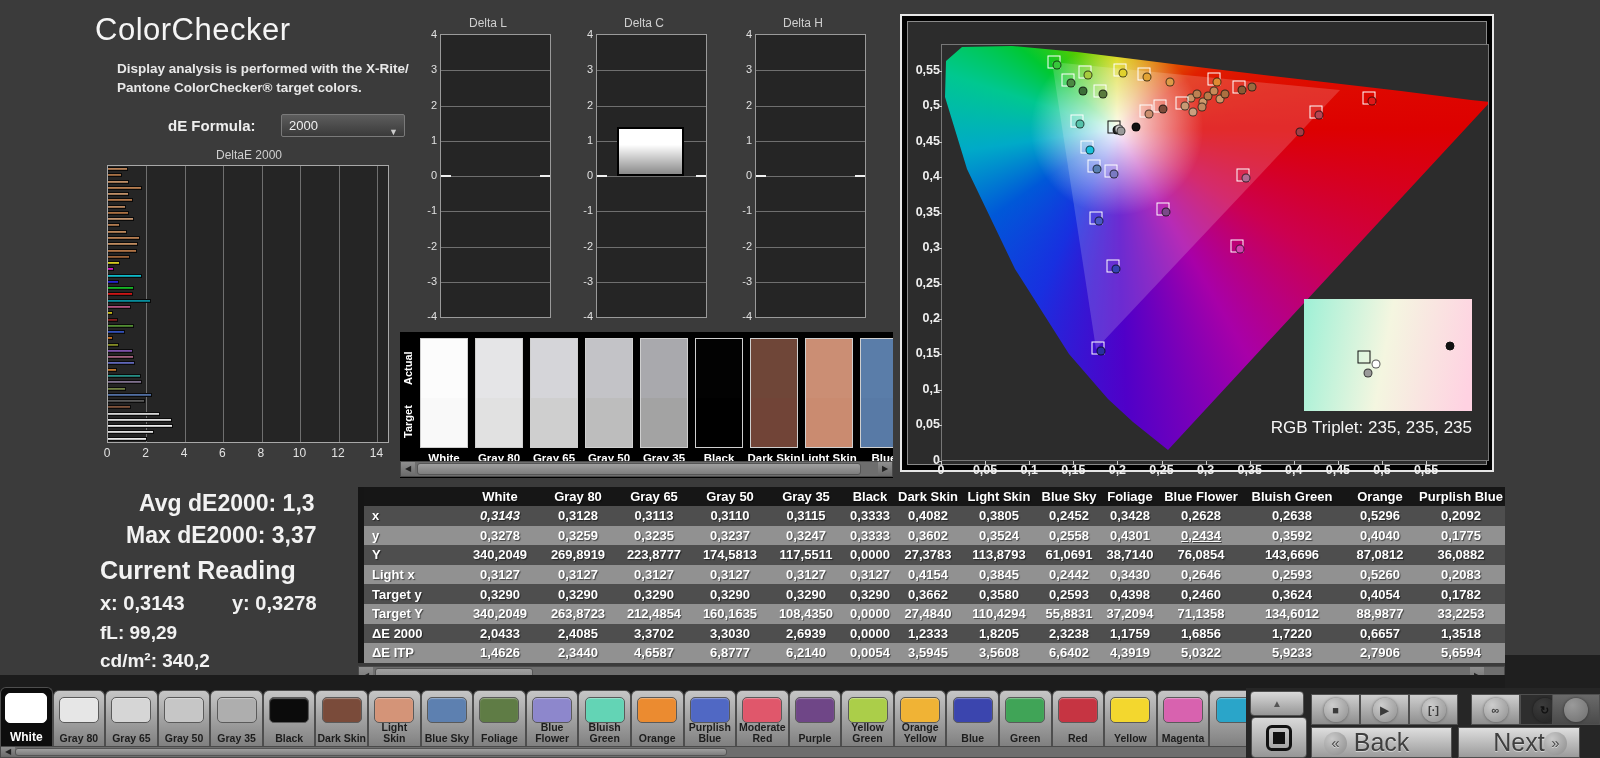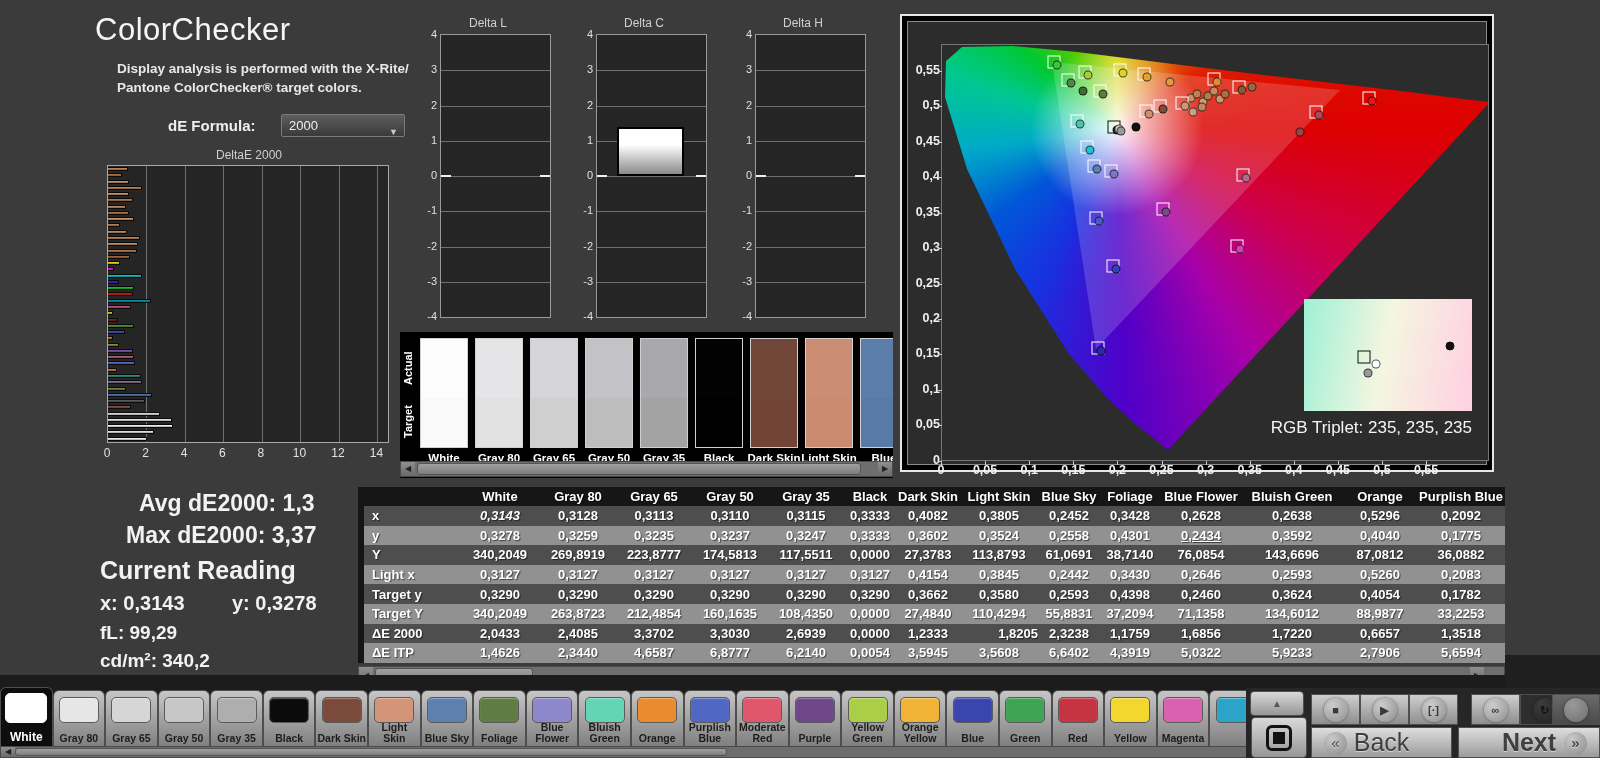--- a/index.html
+++ b/index.html
@@ -109,21 +109,21 @@
   #patwin-btn .sq::after { content:""; position:absolute; left:4px; top:4px; right:4px; bottom:4px; background:#111; }
   .icon-cell { position:absolute; top:694px; width:49px; height:31px; background:linear-gradient(#cfcfcf,#8e8e8e); border:1px solid #4f4f4f; }
   .icon-cell.dark { background:#2e2e2e; }
   .icon-cell.mid { background:linear-gradient(#6a6a6a,#4a4a4a); }
   .round-ic { position:absolute; left:50%; top:50%; transform:translate(-50%,-50%); width:24px; height:24px; border-radius:50%; background:radial-gradient(circle at 35% 30%, #cdcdcd, #8f8f8f); box-shadow:0 0 3px rgba(0,0,0,.5); text-align:center; line-height:24px; font-size:11px; color:#3a3a3a; font-weight:bold; }
   .icon-cell.dark .round-ic { background:radial-gradient(circle at 35% 30%, #3c3c3c, #222); color:#111; }
   .icon-cell.mid .round-ic { background:radial-gradient(circle at 35% 30%, #9a9a9a, #6f6f6f); color:transparent; }
   .navbtn { top:727px; height:31px; background:linear-gradient(#dedede,#9b9b9b); border:1px solid #4f4f4f; font-size:25px; color:#3f3f3f; text-align:center; line-height:29px; text-shadow:0 1px 0 rgba(255,255,255,.5); }
   .nav-circ { position:absolute; top:4px; width:23px; height:23px; border-radius:50%; background:radial-gradient(circle at 35% 30%, #c9c9c9, #8a8a8a); font-size:15px; line-height:22px; color:#4a4a4a; }
   #back-btn { left:1311px; width:141px; }
-  #next-btn { left:1458px; width:142px;font-weight:bold; }
+  #next-btn { left:1458px; width:122px; }
 
   .sq-mark { position:absolute; border:1.6px solid #fff; width:13px; height:13px; transform:translate(-50%,-50%); box-shadow:0 0 1px #000; }
   .sq-mark.blk { border-color:#111; }
   .cir-mark { position:absolute; width:9px; height:9px; border-radius:50%; transform:translate(-50%,-50%); border:1px solid rgba(0,0,0,.65); }
 </style>
 </head>
 <body>
 
 <div class="abs" id="title">ColorChecker</div>
 <div class="abs" id="desc">
@@ -593,21 +593,21 @@
     </div>
     <div class="trow dark">
       <div class="tcell lbl" style="flex: 0 0 96px;">ΔE 2000</div>
       <div class="tcell" style="flex: 0 0 80px;">2,0433</div>
       <div class="tcell" style="flex: 0 0 76px;">2,4085</div>
       <div class="tcell" style="flex: 0 0 76px;">3,3702</div>
       <div class="tcell" style="flex: 0 0 76px;">3,3030</div>
       <div class="tcell" style="flex: 0 0 76px;">2,6939</div>
       <div class="tcell" style="flex: 0 0 52px;">0,0000</div>
       <div class="tcell" style="flex: 0 0 64px;">1,2333</div>
-      <div class="tcell" style="flex: 0 0 78px; text-align: right;">1,8205</div>
+      <div class="tcell" style="flex: 0 0 78px;">1,8205</div>
       <div class="tcell" style="flex: 0 0 62px;">2,3238</div>
       <div class="tcell" style="flex: 0 0 60px;">1,1759</div>
       <div class="tcell" style="flex: 0 0 82px;">1,6856</div>
       <div class="tcell" style="flex: 0 0 100px;">1,7220</div>
       <div class="tcell" style="flex: 0 0 76px;">0,6657</div>
       <div class="tcell" style="flex: 0 0 86px;">1,3518</div>
     </div>
     <div class="trow lite">
       <div class="tcell lbl" style="flex: 0 0 96px;">ΔE ITP</div>
       <div class="tcell" style="flex: 0 0 80px;">1,4626</div>

